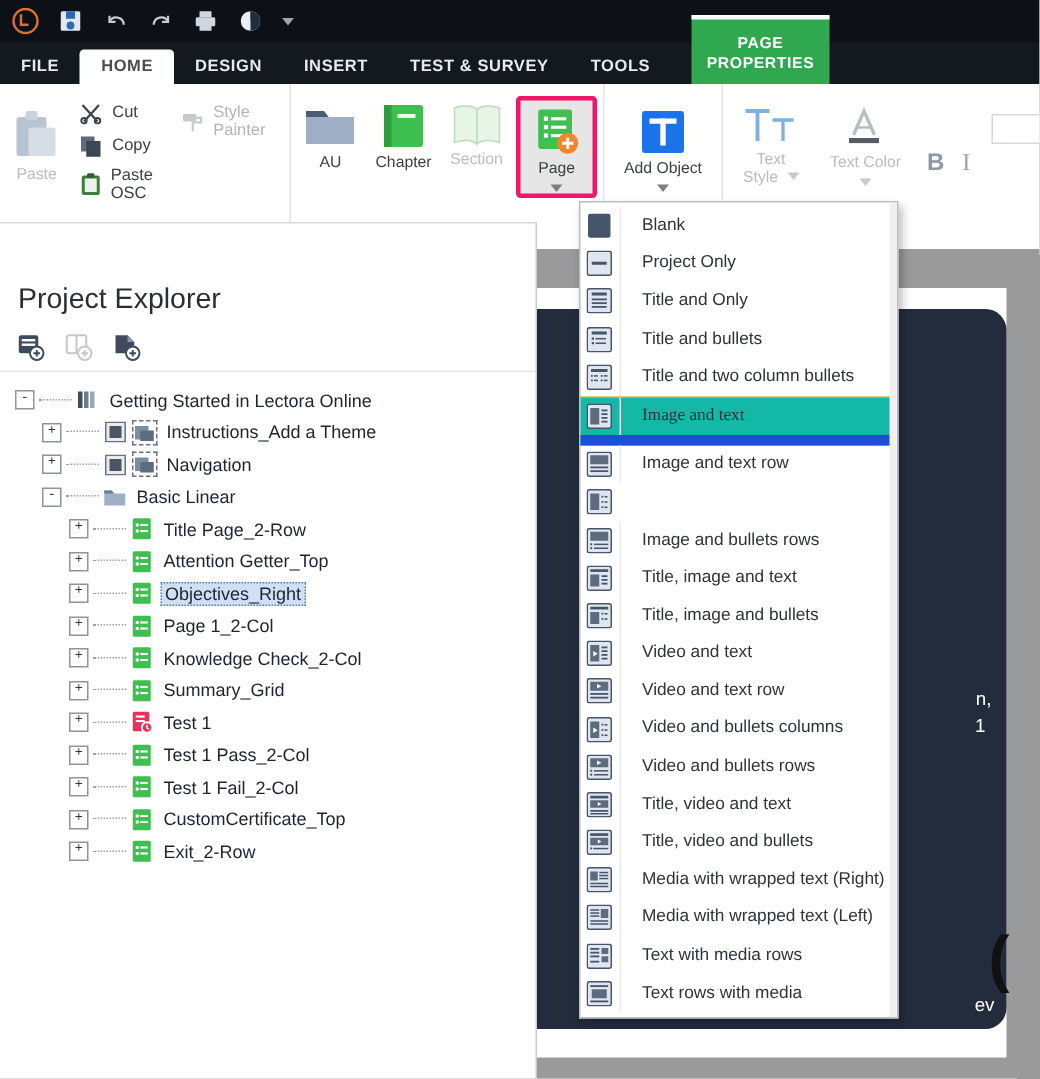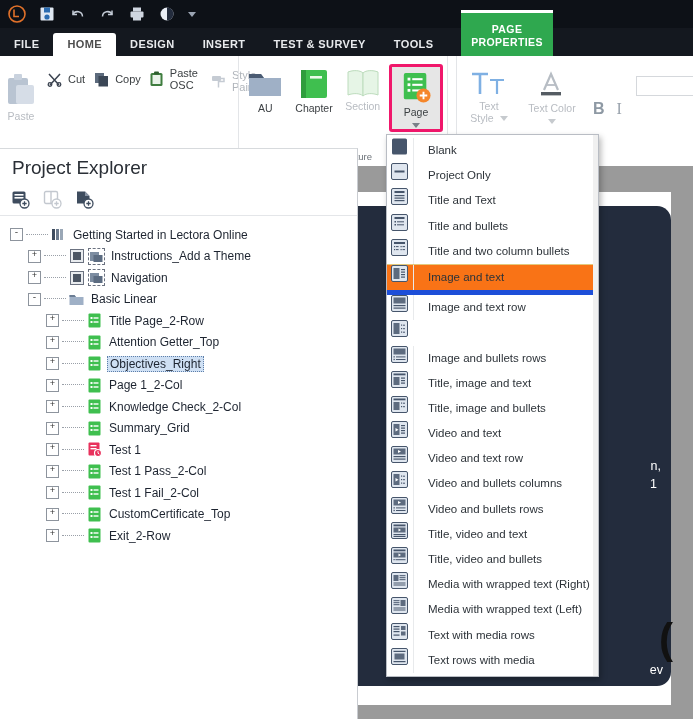--- a/index.html
+++ b/index.html
@@ -50,40 +50,40 @@
   .stage{position:absolute;left:214px;top:26px;right:22px;bottom:14px;background:#ffffff;}
   .darkcard{position:absolute;left:0;top:14px;width:100%;height:480px;background:#232c3d;border-radius:14px;color:#fff;
     padding:16px 20px;box-sizing:border-box;font-size:12.5px;line-height:1.65;overflow:hidden;}
   .darkcard h3{margin:0 0 10px;font-size:15px;font-weight:bold;}
   .darkcard p{margin:0 0 10px;}
   .bigO{position:absolute;right:-2px;bottom:42px;font-size:42px;color:#111;font-weight:bold;}
 
   
   .pe{position:absolute;top:148px;left:0;width:357px;height:571px;background:#fff;border-right:1px solid #c9ccd1;
      border-top:1px solid #d7dadd;z-index:5;}
-  .pe-title{font-size:19px;color:#2a2f36;padding:8px 12px 6px;}
+  .pe-title{font-size:19px;color:#2a2f36;padding:8px 12px 6px;margin-top:32px;}
   .pe-tools{display:flex;gap:12px;padding:4px 10px 6px;border-bottom:1px solid #e4e6e9;}
   .pe-tools .ti{width:20px;height:20px;display:flex;align-items:center;justify-content:center;}
   .tree{padding:8px 0 0 10px;font-size:12px;color:#1d2430;}
   .node{display:flex;align-items:center;height:21.5px;white-space:nowrap;}
   .exp{width:11px;height:11px;border:1px solid #8d949d;background:#fff;font-size:9px;line-height:9px;
        text-align:center;color:#333;margin-right:3px;flex:0 0 auto;font-family:"Liberation Mono",monospace;}
   .dots{width:22px;border-top:1px dotted #9aa0a8;margin-right:3px;height:1px;}
   .nico{width:15px;height:15px;margin-right:5px;flex:0 0 auto;display:flex;align-items:center;justify-content:center;}
   .nlabel{padding:0 2px;}
   .nlabel.sel{background:#cfe0f4;border:1px dotted #5d7ea8;padding:0 2px;}
   .tspacer{display:inline-block;flex:0 0 auto;}
 
   
   .menu{position:absolute;left:386px;top:134px;width:213px;background:#fff;border:1px solid #b9bdc4;
      box-shadow:2px 3px 6px rgba(0,0,0,.28);z-index:40;padding:3px 0;box-sizing:border-box;}
-  .mitem{display:flex;align-items:flex-start;height:25.2px;padding-left:4px;font-size:11.5px;color:#2d3339;cursor:default;}
+  .mitem{display:flex;align-items:center;height:25.2px;padding-left:4px;font-size:11.5px;color:#2d3339;cursor:default;}
   .mitem .mico{width:17px;height:17px;margin-right:4px;flex:0 0 auto;display:flex;align-items:center;justify-content:center;}
   .mitem .mtxt{padding-left:14px;border-left:1px solid #e8eaec;height:25.2px;line-height:25.2px;flex:1;margin-left:1px;}
-  .mitem.hl{background:#f97316;border-top:1px solid #e3c97d;border-bottom:5px solid #1d4ed8;}
+  .mitem.hl{background:#14b8a6;border-top:1px solid #e3c97d;border-bottom:7px solid #1d4ed8;font-family:Liberation Serif, serif;}
   .scrollbar{position:absolute;right:0;top:0;width:5px;height:100%;background:#f0f0f0;}
 </style>
 </head>
 <body>
 
 <div class="titlebar">
   <span class="qa-icon">
     <svg width="18" height="18" viewBox="0 0 18 18">
         <circle cx="9" cy="9" r="8" fill="none" stroke="#e0712a" stroke-width="1.6"></circle>
         <path d="M6 4.5v7h5" fill="none" stroke="#e0712a" stroke-width="1.6"></path>
@@ -144,21 +144,21 @@
   <div class="grp" style="width:230px">
     <div class="grp-body">
       <div class="bigbtn dim" style="margin-top:6px">
         <svg width="34" height="36" viewBox="0 0 34 36">
             <rect x="4" y="6" width="20" height="26" rx="2" fill="#b9c4d2"></rect>
             <rect x="10" y="2" width="8" height="6" rx="1" fill="#c9d2de"></rect>
             <rect x="12" y="13" width="18" height="19" rx="2" fill="#d6dde7"></rect>
           </svg>
         <span class="lbl">Paste</span>
       </div>
-      <div style="display:flex;flex-direction:row;margin-top:2px">
+      <div style="display:flex;flex-direction:column;margin-top:2px">
         <div class="smallrow">
           <span class="ic">
             <svg width="15" height="15" viewBox="0 0 15 15">
                 <path d="M2 2l10 11M13 2L3 13" stroke="#3b4350" stroke-width="1.5" fill="none"></path>
                 <circle cx="3" cy="12.5" r="1.8" fill="none" stroke="#3b4350" stroke-width="1.3"></circle>
                 <circle cx="12" cy="12.5" r="1.8" fill="none" stroke="#3b4350" stroke-width="1.3"></circle>
               </svg>
           </span>
           <span>Cut</span>
         </div>
@@ -234,20 +234,31 @@
             </svg>
           <span class="lbl">Page</span>
           <span class="caret-dn"></span>
         </div>
       </div>
     </div>
     <div class="grp-label">Add Structure</div>
   </div>
 
   <div class="grp" style="width:78px">
+    <div class="grp-body" style="padding-top:6px;justify-content:center">
+      <div class="bigbtn" style="width:70px">
+        <svg width="32" height="32" viewBox="0 0 32 32">
+            <rect x="2" y="2" width="28" height="28" rx="2" fill="#1a73e8"></rect>
+            <rect x="7" y="7" width="18" height="3.5" fill="#fff"></rect>
+            <rect x="14.2" y="7" width="3.6" height="18" fill="#fff"></rect>
+          </svg>
+        <span class="lbl">Add Object</span>
+        <span class="caret-dn"></span>
+      </div>
+    </div>
     <div class="grp-label"></div>
   </div>
 
   <div class="grp" style="flex:1">
     <div class="grp-body" style="padding-top:4px;align-items:flex-start">
       <div class="bigbtn dim" style="width:56px">
         <svg width="38" height="28" viewBox="0 0 38 28">
             <path d="M2 4h16M10 4v20" stroke="#7fb0e3" stroke-width="2.6" fill="none"></path>
             <path d="M20 10h14M27 10v14" stroke="#7fb0e3" stroke-width="2.2" fill="none"></path>
           </svg>
@@ -582,21 +593,21 @@
     <div class="mitem">
       <span class="mico">
         <svg width="17" height="17" viewBox="0 0 17 17">
           <rect x="0.5" y="0.5" width="16" height="16" rx="1.5" fill="#dfe6ef" stroke="#46556b"></rect>
           <rect x="3.5" y="3" width="10" height="2" fill="#46556b"></rect>
           <rect x="3.5" y="7" width="10" height="1.2" fill="#46556b"></rect>
           <rect x="3.5" y="9.5" width="10" height="1.2" fill="#46556b"></rect>
           <rect x="3.5" y="12" width="10" height="1.2" fill="#46556b"></rect>
         </svg>
       </span>
-      <span class="mtxt">Title and Text</span>
+      <span class="mtxt">Title and Only</span>
     </div>
     <div class="mitem">
       <span class="mico">
         <svg width="17" height="17" viewBox="0 0 17 17">
           <rect x="0.5" y="0.5" width="16" height="16" rx="1.5" fill="#dfe6ef" stroke="#46556b"></rect>
           <rect x="3.5" y="3" width="10" height="2" fill="#46556b"></rect>
           <rect x="3.5" y="7" width="1.5" height="1.5" fill="#46556b"></rect>
           <rect x="6" y="7.3" width="7" height="1" fill="#46556b"></rect>
           <rect x="3.5" y="10" width="1.5" height="1.5" fill="#46556b"></rect>
           <rect x="6" y="10.3" width="7" height="1" fill="#46556b"></rect>

